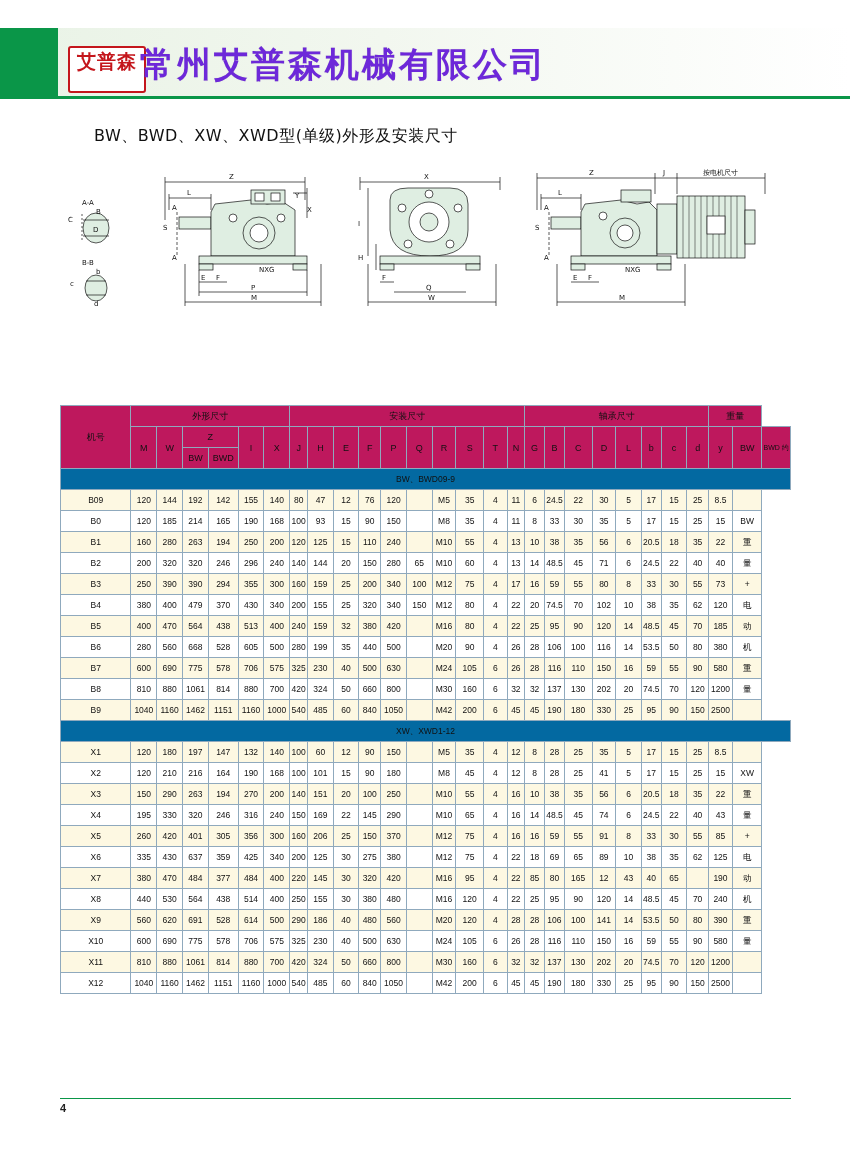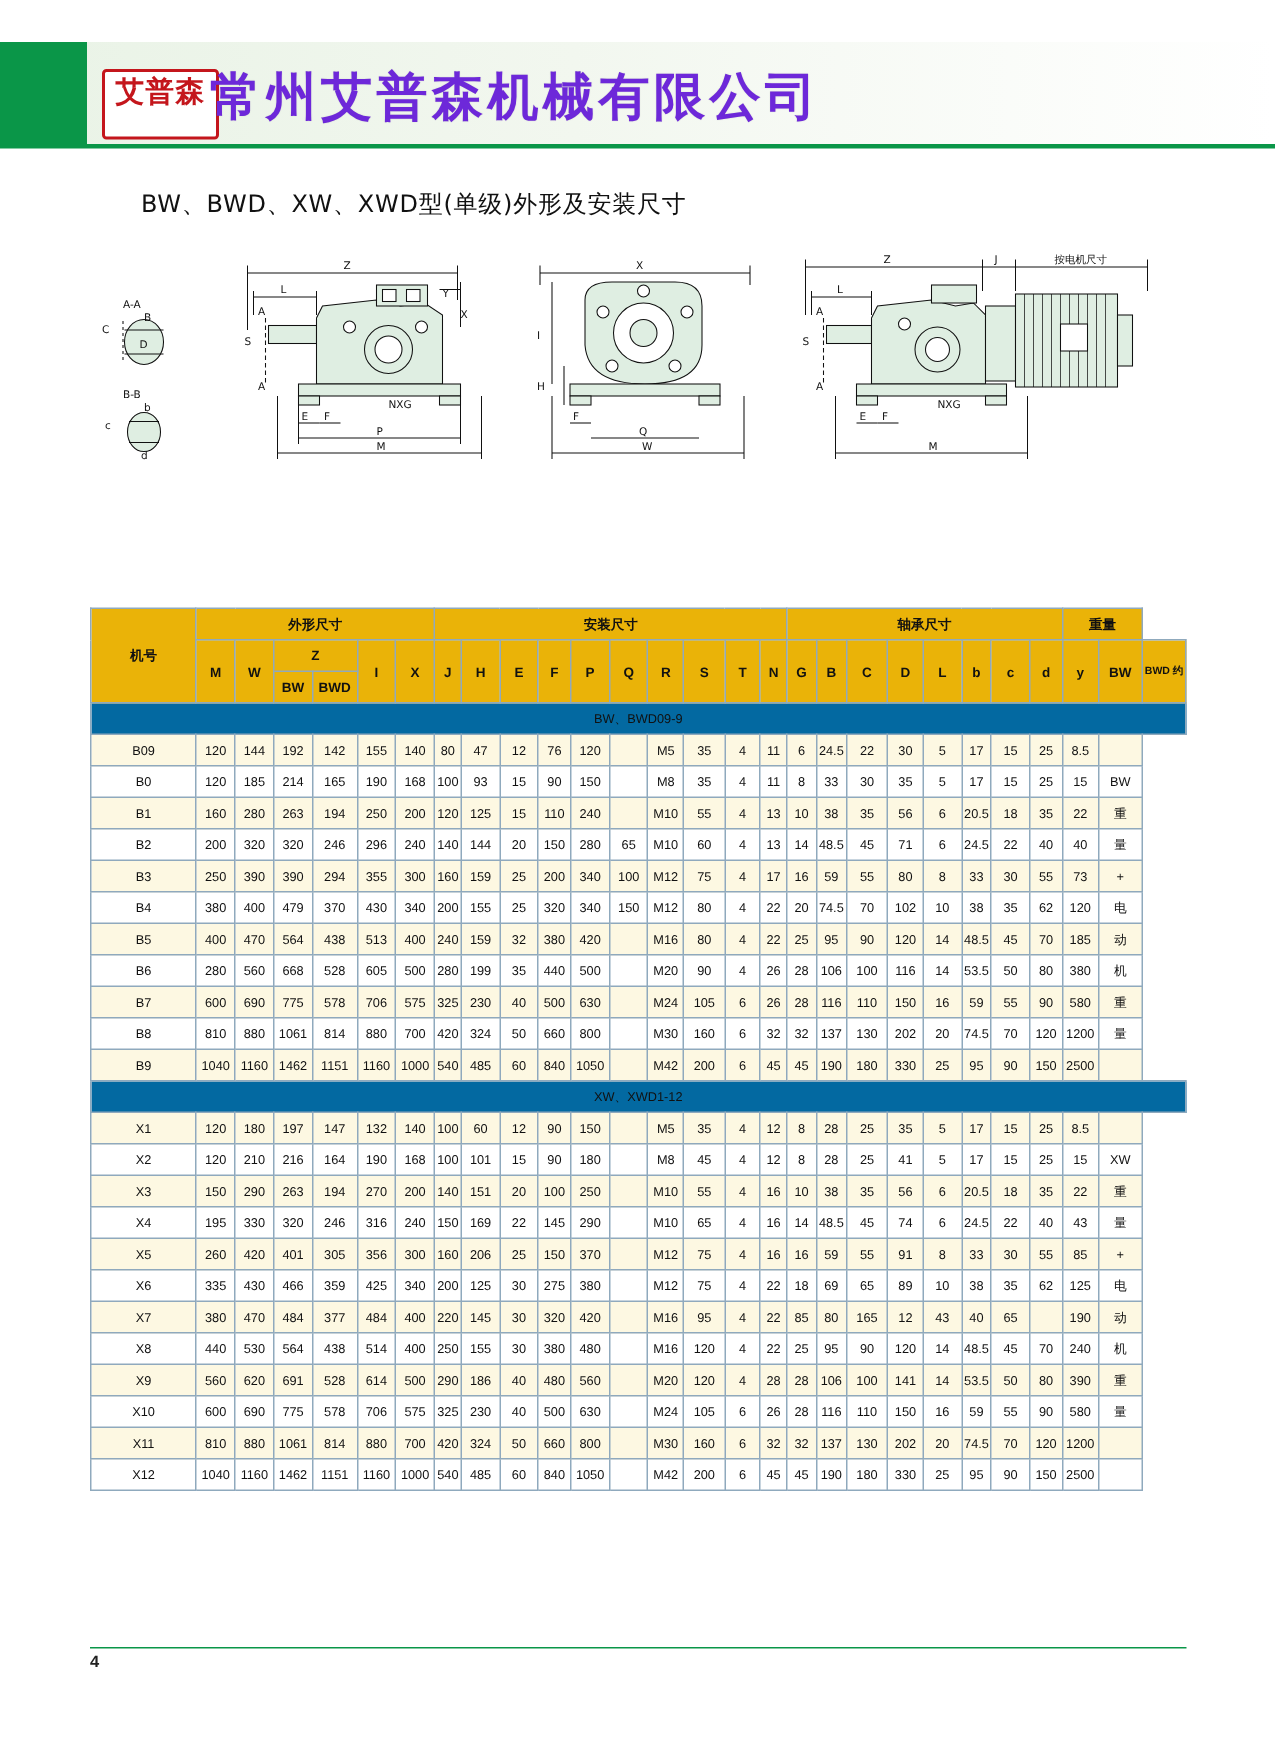--- a/index.html
+++ b/index.html
@@ -68,23 +68,22 @@
     font-size:8.5px;
     text-align:center;
     padding:0;
     height:20px;
     line-height:20px;
     color:#111;
     font-weight:normal;
     white-space:nowrap;
   }
   table.spec th{
-    background:#eab308;
+    background:#be185d;
     font-size:9px;
-    font-weight:bold;
   }
   .grp{background:#d8e9f2;font-size:9px;}
   .sect{
     background:#0369a1;text-align:left;padding-left:8px;font-size:9px;
   }
   tr.alt td{background:#fdf8e2;}
   td.model{font-weight:bold;}
   td.sidecell{
     font-size:9px;
     background:#ffffff;
@@ -814,21 +813,21 @@
             <td>33</td>
             <td>30</td>
             <td>55</td>
             <td>85</td>
             <td class="sidecell">+</td>
           </tr>
           <tr>
             <td class="model">X6</td>
             <td>335</td>
             <td>430</td>
-            <td>466</td>
+            <td>637</td>
             <td>359</td>
             <td>425</td>
             <td>340</td>
             <td>200</td>
             <td>125</td>
             <td>30</td>
             <td>275</td>
             <td>380</td>
             <td></td>
             <td>M12</td>

